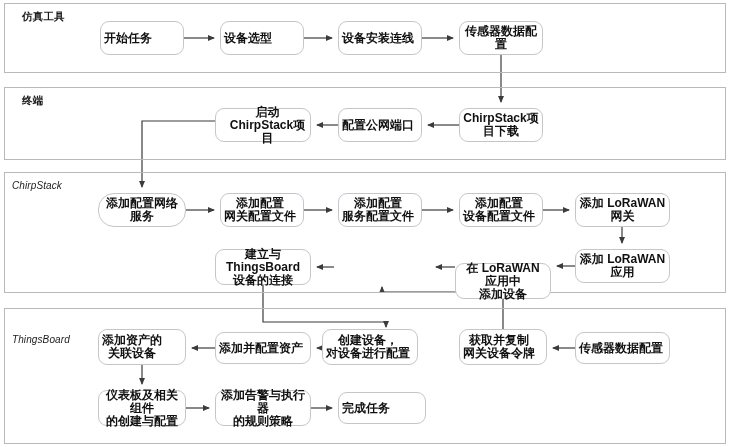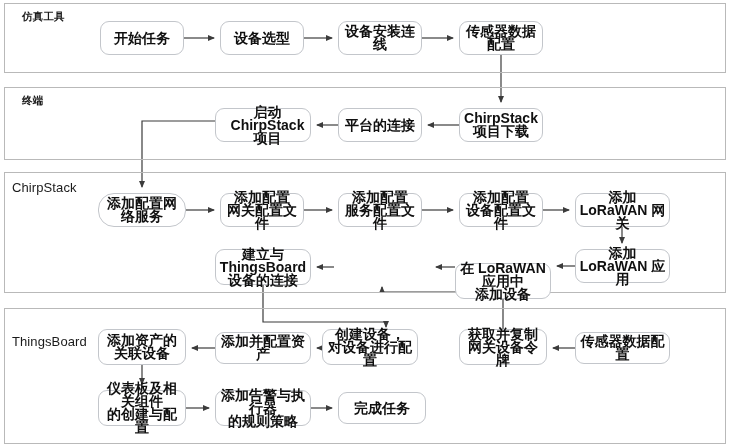--- a/index.html
+++ b/index.html
@@ -29,34 +29,34 @@
   .lane-label{
     position:absolute;
     font-size:10.5px;
     color:#1a1a1a;
     font-weight:700;
     letter-spacing:0.2px;
     white-space:nowrap;
   }
   .lane-label.latin{
     font-weight:400;
-    font-size:13px;
+    font-size:10px;
     letter-spacing:0.1px;
+    font-style:italic;
   }
   .node{
     position:absolute;
     box-sizing:border-box;
     border:1px solid #c3c6cb;
     border-radius:9px;
     background:#ffffff;
     display:flex;
     align-items:center;
-    justify-content:center;
     text-align:center;
-    font-size:14px;
+    font-size:12px;
     line-height:13px;
     color:#101010;
     font-weight:700;
     padding:2px 3px;
     box-shadow:0 0 0 0 rgba(0,0,0,0);
   }
   .node span{display:block;white-space:pre-line;}
 </style>
 </head>
 <body>
@@ -131,21 +131,21 @@
     <span>设备安装连线</span>
   </div>
   <div class="node" style="left:459px;top:21px;width:84px;height:34px;">
     <span>传感器数据配置</span>
   </div>
 
   <div class="node" style="left:215px;top:108px;width:96px;height:34px;padding-left:12px;">
     <span>启动ChirpStack项目</span>
   </div>
   <div class="node" style="left:338px;top:108px;width:84px;height:34px;">
-    <span>平台的连接</span>
+    <span>配置公网端口</span>
   </div>
   <div class="node" style="left:459px;top:108px;width:84px;height:34px;">
     <span>ChirpStack项目下载</span>
   </div>
 
   <div class="node" style="left:98px;top:193px;width:88px;height:34px;border-radius:16px;">
     <span>添加配置网络服务</span>
   </div>
   <div class="node" style="left:220px;top:193px;width:84px;height:34px;">
     <span>添加配置

